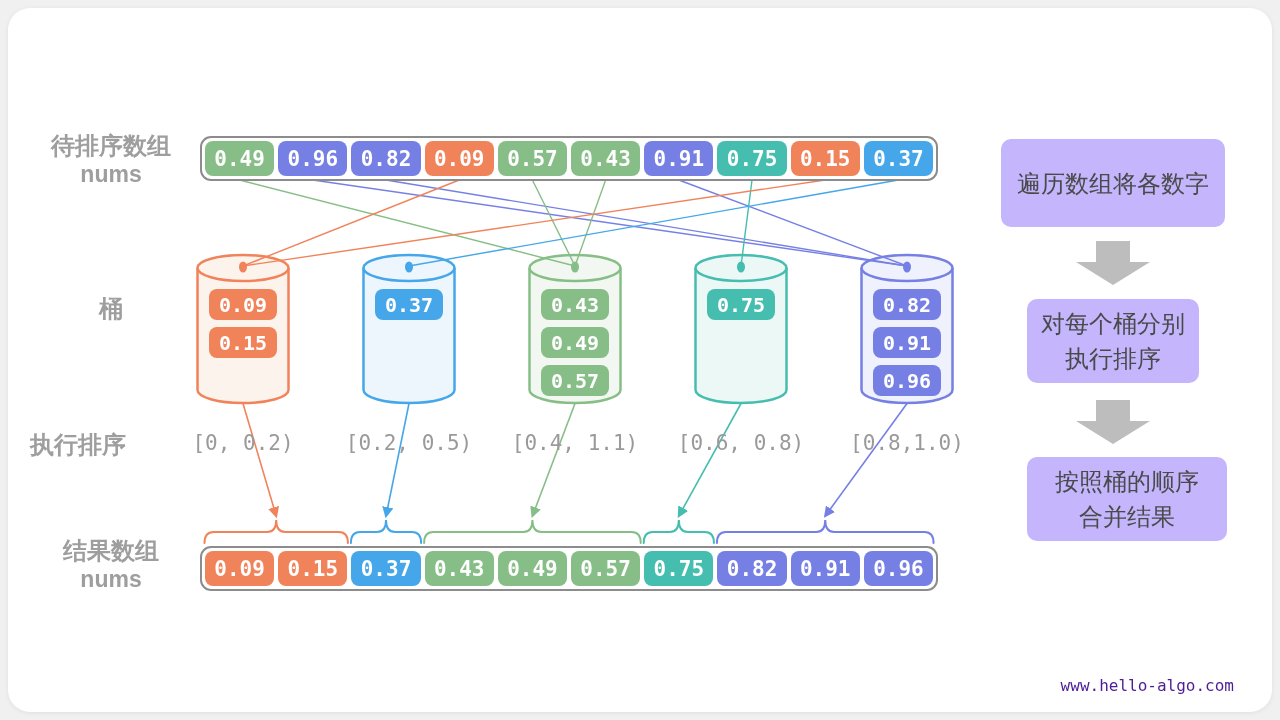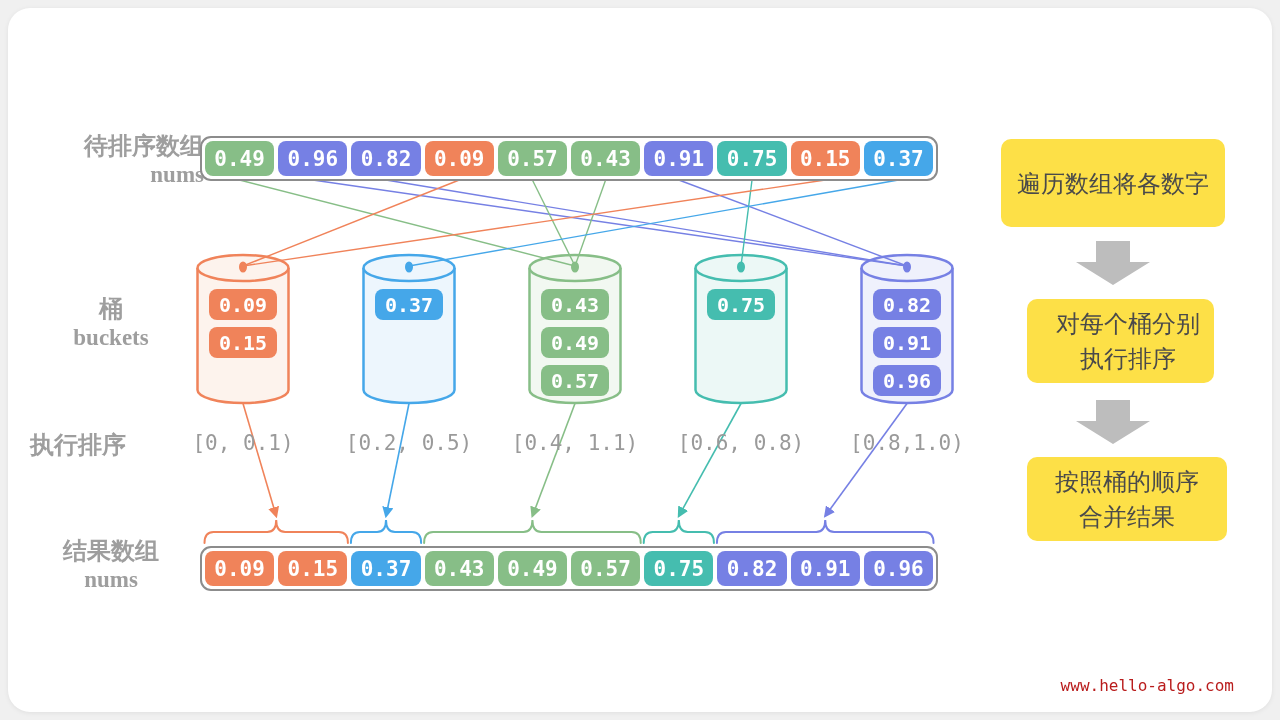--- a/index.html
+++ b/index.html
@@ -3,35 +3,35 @@
 <meta charset="utf-8">
 <style>
   html,body{margin:0;padding:0;}
   body{background:#f0f0f0;font-family:"Liberation Sans",sans-serif;}
   #stage{position:relative;width:1280px;height:720px;overflow:hidden;}
   .card{position:absolute;left:8px;top:8px;right:8px;bottom:8px;background:#ffffff;
         border-radius:22px;box-shadow:0 1px 5px rgba(0,0,0,.07);}
   #draw-layer{position:absolute;left:0;top:0;width:1280px;height:720px;pointer-events:none;}
   .side-label{position:absolute;text-align:center;color:#9e9e9e;font-weight:bold;
               font-size:24px;line-height:29px;}
-  .side-label .mono{font-family:Liberation Serif, serif;font-size:23px;}
+  .side-label .mono{font-family:Liberation Sans, sans-serif;font-size:23px;}
   .array-box{position:absolute;box-sizing:border-box;width:738px;height:45px;
              border:2.5px solid #8c8c8c;border-radius:11px;padding:3px;
              display:flex;gap:4px;background:#fff;}
   .cell{flex:1;border-radius:8px;color:#fff;font-family:"DejaVu Sans Mono","Liberation Mono",monospace;
         font-weight:bold;font-size:21px;display:flex;align-items:center;justify-content:center;}
   .pill{position:absolute;width:68px;height:31px;border-radius:8px;color:#fff;
         font-family:"DejaVu Sans Mono","Liberation Mono",monospace;font-weight:bold;font-size:20px;
         display:flex;align-items:center;justify-content:center;}
   .range-label{position:absolute;width:180px;text-align:center;color:#9a9a9a;
                font-family:"DejaVu Sans Mono","Liberation Mono",monospace;font-size:21px;}
-  .step-box{position:absolute;background:#fde047;border-radius:10px;color:#4a4a4a;
+  .step-box{position:absolute;background:#c4b5fd;border-radius:10px;color:#4a4a4a;
             font-size:24px;line-height:35px;display:flex;flex-direction:column;
             align-items:center;justify-content:center;text-align:center;}
-  #watermark{position:absolute;left:1050px;top:676px;width:184px;text-align:right;color:#b91c1c;
+  #watermark{position:absolute;left:1050px;top:676px;width:184px;text-align:right;color:#4c1d95;
              font-family:"DejaVu Sans Mono","Liberation Mono",monospace;font-size:16px;}
 </style>
 </head>
 <body>
 
 <div id="stage">
   <div class="card"></div>
 
   <svg id="draw-layer">
       <defs>
@@ -83,28 +83,27 @@
       <path d="M 424.109375 543 Q 424.109375 532 433.109375 532 L 523.4140625 532 Q 532.4140625 532 532.4140625 520 Q 532.4140625 532 541.4140625 532 L 631.71875 532 Q 640.71875 532 640.71875 543" fill="none" stroke="#87be87" stroke-width="2" stroke-linecap="round"></path>
       <line x1="575" y1="403.5" x2="532.4140625" y2="516" stroke="#87be87" stroke-width="1.6" marker-end="url(#arr-green)"></line>
       <path d="M 643.71875 543 Q 643.71875 532 652.71875 532 L 669.8203125 532 Q 678.8203125 532 678.8203125 520 Q 678.8203125 532 687.8203125 532 L 704.921875 532 Q 713.921875 532 713.921875 543" fill="none" stroke="#45bdaf" stroke-width="2" stroke-linecap="round"></path>
       <line x1="741" y1="403.5" x2="678.8203125" y2="516" stroke="#45bdaf" stroke-width="1.6" marker-end="url(#arr-teal)"></line>
       <path d="M 716.921875 543 Q 716.921875 532 725.921875 532 L 816.2265625 532 Q 825.2265625 532 825.2265625 520 Q 825.2265625 532 834.2265625 532 L 924.53125 532 Q 933.53125 532 933.53125 543" fill="none" stroke="#7680e4" stroke-width="2" stroke-linecap="round"></path>
       <line x1="907" y1="403.5" x2="825.2265625" y2="516" stroke="#7680e4" stroke-width="1.6" marker-end="url(#arr-indigo)"></line>
       <polygon points="1096,241 1130,241 1130,262 1150,262 1113,285 1076,262 1096,262" fill="#bdbdbd"></polygon>
       <polygon points="1096,400 1130,400 1130,421 1150,421 1113,444 1076,421 1096,421" fill="#bdbdbd"></polygon>
     </svg>
 
-  <div class="side-label" style="left:32px;top:131px;width:172px;text-align:right;">
+  <div class="side-label" style="left:25px;top:131px;width:172px;">
     <div>待排序数组</div>
     <div class="mono">nums</div>
   </div>
 
   <div class="side-label" style="left:25px;top:294px;width:172px;">
     <div>桶</div>
-    <div class="mono">buckets</div>
   </div>
 
   <div class="side-label" style="left:18px;top:430px;width:120px;">
     <div>执行排序</div>
   </div>
 
   <div class="side-label" style="left:25px;top:536px;width:172px;">
     <div>结果数组</div>
     <div class="mono">nums</div>
   </div>
@@ -118,21 +117,21 @@
       <div class="cell" style="background: rgb(135, 190, 135);">0.43</div>
       <div class="cell" style="background: rgb(118, 128, 228);">0.91</div>
       <div class="cell" style="background: rgb(69, 189, 175);">0.75</div>
       <div class="cell" style="background: rgb(240, 131, 90);">0.15</div>
       <div class="cell" style="background: rgb(69, 167, 233);">0.37</div>
     </div>
 
   <div id="buckets-layer">
       <div class="pill" style="background: rgb(240, 131, 90); left: 209px; top: 289px;">0.09</div>
       <div class="pill" style="background: rgb(240, 131, 90); left: 209px; top: 327px;">0.15</div>
-      <div class="range-label" style="left: 153px; top: 431px;">[0, 0.1)</div>
+      <div class="range-label" style="left: 153px; top: 431px;">[0, 0.2)</div>
       <div class="pill" style="background: rgb(69, 167, 233); left: 375px; top: 289px;">0.37</div>
       <div class="range-label" style="left: 319px; top: 431px;">[0.2, 0.5)</div>
       <div class="pill" style="background: rgb(135, 190, 135); left: 541px; top: 289px;">0.43</div>
       <div class="pill" style="background: rgb(135, 190, 135); left: 541px; top: 327px;">0.49</div>
       <div class="pill" style="background: rgb(135, 190, 135); left: 541px; top: 365px;">0.57</div>
       <div class="range-label" style="left: 485px; top: 431px;">[0.4, 1.1)</div>
       <div class="pill" style="background: rgb(69, 189, 175); left: 707px; top: 289px;">0.75</div>
       <div class="range-label" style="left: 651px; top: 431px;">[0.6, 0.8)</div>
       <div class="pill" style="background: rgb(118, 128, 228); left: 873px; top: 289px;">0.82</div>
       <div class="pill" style="background: rgb(118, 128, 228); left: 873px; top: 327px;">0.91</div>
@@ -150,21 +149,21 @@
       <div class="cell" style="background: rgb(69, 189, 175);">0.75</div>
       <div class="cell" style="background: rgb(118, 128, 228);">0.82</div>
       <div class="cell" style="background: rgb(118, 128, 228);">0.91</div>
       <div class="cell" style="background: rgb(118, 128, 228);">0.96</div>
     </div>
 
   <div class="step-box" style="left:1001px;top:139px;width:224px;height:88px;">
     <div>遍历数组将各数字</div>
   </div>
 
-  <div class="step-box" style="left:1027px;top:299px;width:172px;height:84px;padding-left:15px;">
+  <div class="step-box" style="left:1027px;top:299px;width:172px;height:84px;">
     <div>对每个桶分别</div>
     <div>执行排序</div>
   </div>
 
   <div class="step-box" style="left:1027px;top:457px;width:200px;height:84px;">
     <div>按照桶的顺序</div>
     <div>合并结果</div>
   </div>
 
   <div id="watermark">www.hello-algo.com</div>

